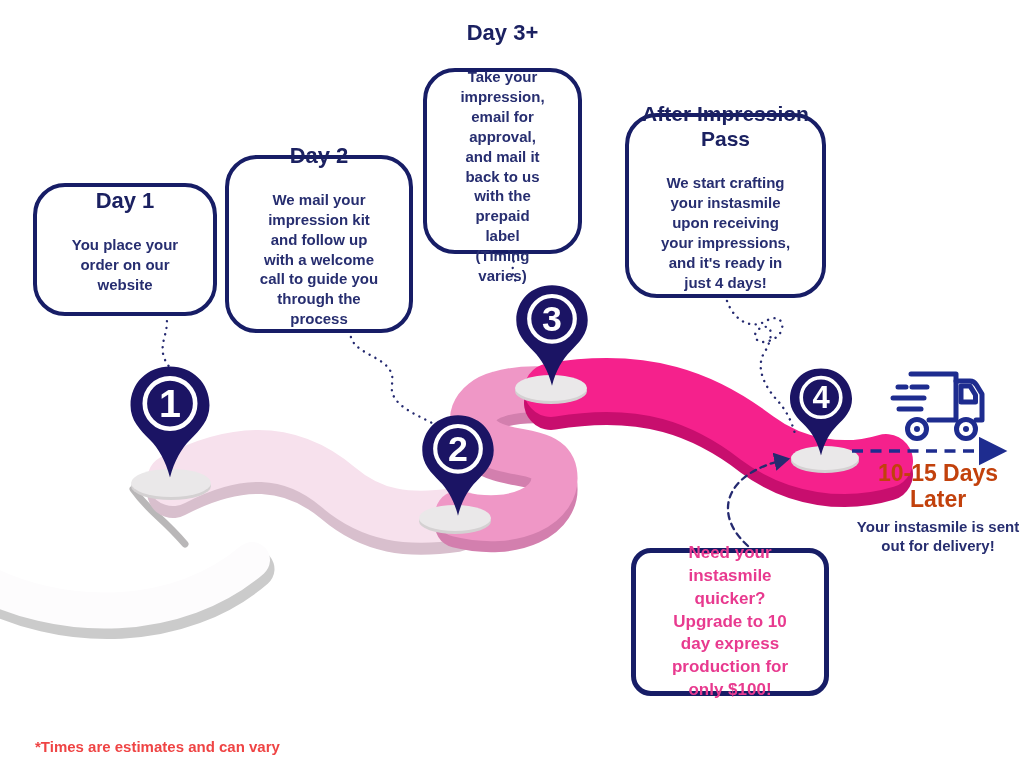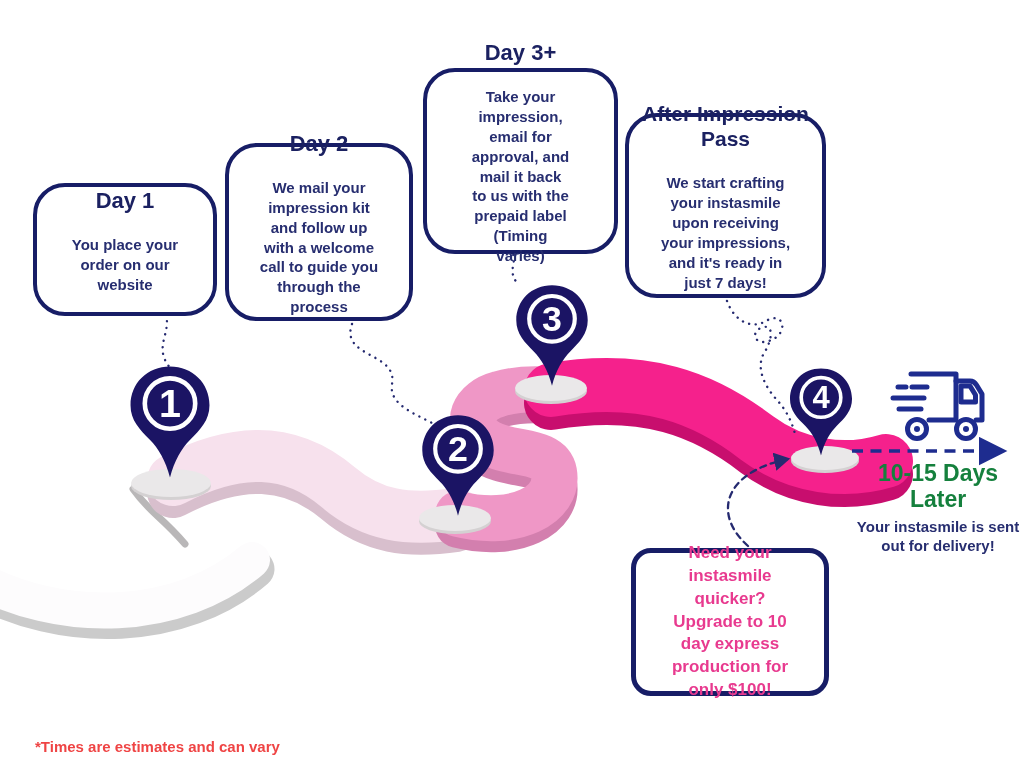--- a/index.html
+++ b/index.html
@@ -5,30 +5,30 @@
   html,body{margin:0;padding:0;background:#ffffff;}
   #stage{position:relative;width:1024px;height:768px;overflow:hidden;background:#ffffff;
          font-family:"Liberation Sans",sans-serif;}
   #roadcanvas{position:absolute;left:0;top:0;}
   .bubble{position:absolute;background:#ffffff;border:4px solid #171d66;border-radius:32px;
           box-sizing:border-box;display:flex;flex-direction:column;justify-content:center;
           align-items:center;text-align:center;z-index:5;}
   .bubble-title{font-size:22px;font-weight:bold;color:#1b2161;line-height:1.18;margin:0 0 5px 0;}
   .bubble-body{font-size:15px;font-weight:bold;color:#272e70;line-height:1.33;margin:16px;}
   #bubble-day1{left:33px;top:183px;width:184px;height:133px;padding:8px 12px;}
-  #bubble-day2{left:225px;top:143px;width:188px;height:178px;padding:8px 12px;}
-  #bubble-day3{left:423px;top:68px;width:195px;height:186px;padding:8px 28px;}
+  #bubble-day2{left:225px;top:155px;width:188px;height:178px;padding:8px 12px;}
+  #bubble-day3{left:423px;top:68px;width:159px;height:186px;padding:8px 28px;}
   #bubble-aip{left:625px;top:113px;width:201px;height:185px;padding:8px 9px;}
   #bubble-aip .bubble-title{font-size:21px;}
   #bubble-express{left:631px;top:548px;width:198px;height:148px;padding:8px 12px;
                   border-width:5px;border-radius:20px;}
   #bubble-express .bubble-body{font-size:17px;color:#e83a8f;line-height:1.34;}
   .pin{position:absolute;z-index:6;}
   #delivery-block{position:absolute;left:855px;top:460px;width:166px;text-align:center;z-index:5;}
-  #delivery-title{font-size:23px;font-weight:bold;color:#15803d;line-height:1.15;margin:0;}
+  #delivery-title{font-size:23px;font-weight:bold;color:#c2410c;line-height:1.15;margin:0;}
   #delivery-body{font-size:15px;font-weight:bold;color:#272e70;line-height:1.3;margin:4px 0 4px 0;}
   #truck{position:absolute;left:881px;top:366px;z-index:5;}
   #footnote{position:absolute;left:35px;top:738px;font-size:15px;font-weight:bold;
             color:#ef4444;z-index:5;}
 </style>
 </head>
 <body>
 
 <div id="stage">
 
@@ -107,21 +107,21 @@
   <div class="bubble" id="bubble-day2">
     <p class="bubble-title">Day 2</p>
     <p class="bubble-body">We mail your impression kit and follow up with a welcome call to guide you through the process</p>
   </div>
   <div class="bubble" id="bubble-day3">
     <p class="bubble-title">Day 3+</p>
     <p class="bubble-body">Take your impression, email for approval, and mail it back to us with the prepaid label (Timing varies)</p>
   </div>
   <div class="bubble" id="bubble-aip">
     <p class="bubble-title">After Impression Pass</p>
-    <p class="bubble-body">We start crafting your instasmile upon receiving your impressions, and it's ready in just 7 days!</p>
+    <p class="bubble-body">We start crafting your instasmile upon receiving your impressions, and it's ready in just 4 days!</p>
   </div>
 
   <div class="bubble" id="bubble-express">
     <p class="bubble-body">Need your instasmile quicker? Upgrade to 10 day express production for only $100!</p>
   </div>
 
   <svg id="truck" width="110" height="84" viewBox="0 0 110 84">
     <g fill="none" stroke="#1e2c8f" stroke-width="5" stroke-linecap="round" stroke-linejoin="round">
       <path d="M 30,8 L 75,8 L 75,54 L 48,54"></path>
       <path d="M 75,15 L 89,15 C 92,15 94,16.5 95.5,19 L 101,28 L 101,54 L 95,54"></path>

